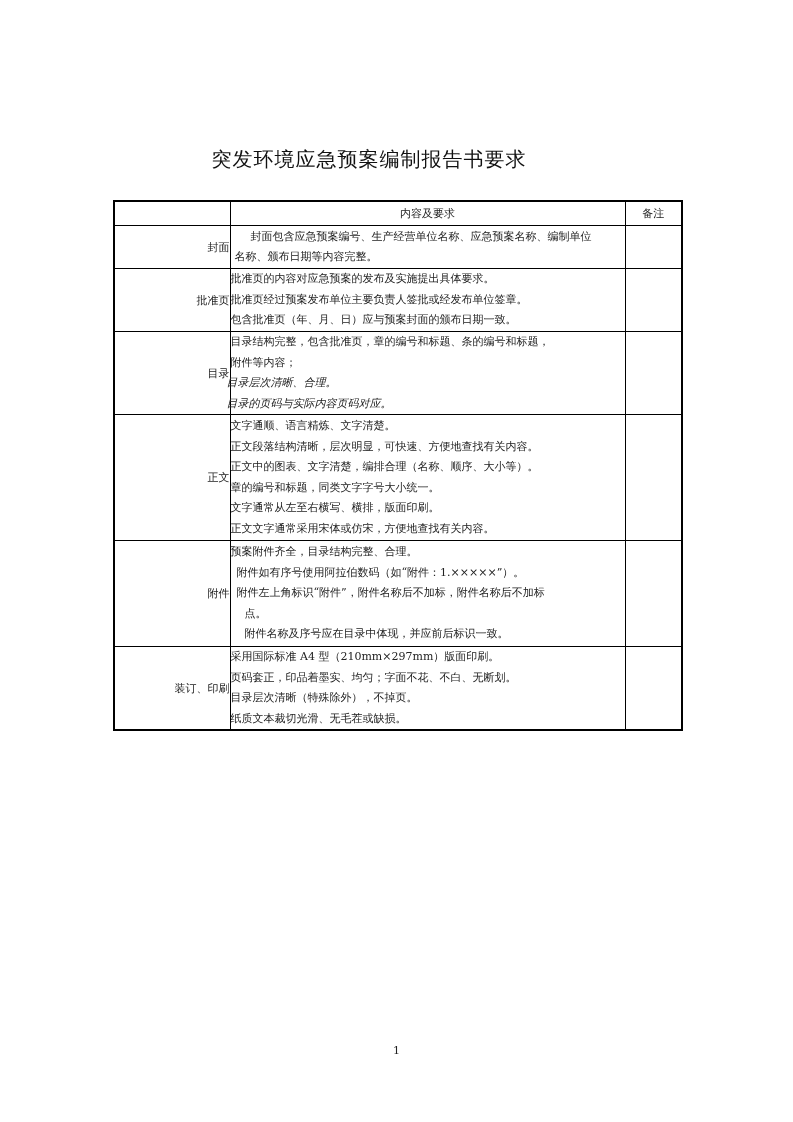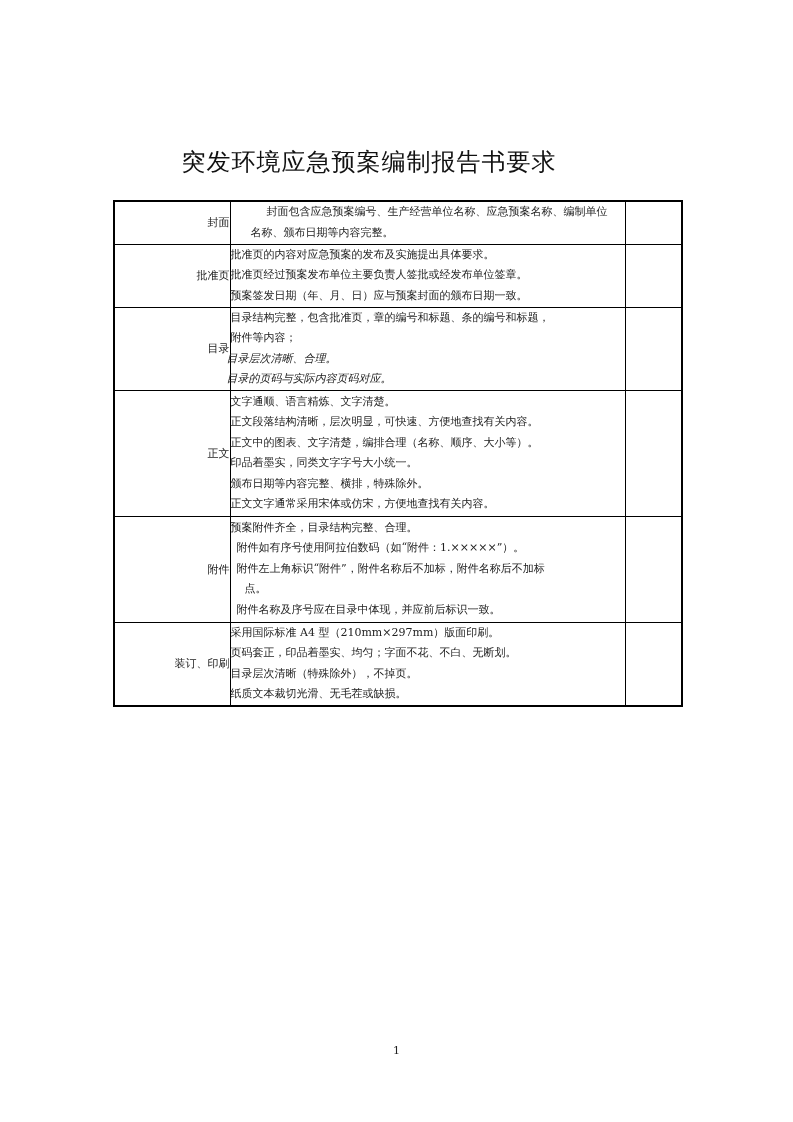--- a/index.html
+++ b/index.html
@@ -1,19 +1,19 @@
 <!DOCTYPE html>
 <html><head>
 <meta charset="utf-8">
 <style>
   html, body { margin:0; padding:0; background:#ffffff; }
   body { width:793px; height:1122px; position:relative; overflow:hidden;
          font-family:"DejaVu Serif","Liberation Serif",serif; color:#222; }
   .title { position:absolute; left:0; width:738px; top:146px; text-align:center;
-           font-family:"DejaVu Sans","Liberation Sans",sans-serif; font-size:24px;
+           font-family:"DejaVu Sans","Liberation Sans",sans-serif; font-size:20px;
            letter-spacing:1px; color:#111; }
   table.req { position:absolute; left:113px; top:200px; width:568px;
               border-collapse:collapse; border:2px solid #000; table-layout:fixed; }
   table.req td, table.req th { border:1px solid #000; font-weight:normal; font-size:11px;
               padding:0; vertical-align:middle; }
   col.c1 { width:116px; } col.c2 { width:395px; } col.c3 { width:57px; }
   th { height:23px; text-align:center; }
   td.cat { text-align:right; }
   td.content { padding:2px 6px 2px 28px; line-height:20.5px; }
   td.content .line { display:block; white-space:nowrap; }
@@ -27,36 +27,41 @@
 
 <div class="title">突发环境应急预案编制报告书要求</div>
 
 <table class="req">
   <colgroup>
       <col class="c1">
       <col class="c2">
       <col class="c3">
     </colgroup>
   <tbody>
+      <tr>
+    <th></th>
+    <th>内容及要求</th>
+    <th>备注</th>
+  </tr>
 
   <tr style="height:43px">
     <td class="cat">封面</td>
-    <td class="content" style="padding-left:20px">
+    <td class="content" style="padding-left:4px">
       <span class="line" style="margin-left:16px">封面包含应急预案编号、生产经营单位名称、应急预案名称、编制单位</span>
       <span class="line">名称、颁布日期等内容完整。</span>
     </td>
     <td></td>
   </tr>
 
   <tr style="height:63px">
     <td class="cat">批准页</td>
     <td class="content">
       <span class="line">批准页的内容对应急预案的发布及实施提出具体要求。</span>
       <span class="line">批准页经过预案发布单位主要负责人签批或经发布单位签章。</span>
-      <span class="line">预案签发日期（年、月、日）应与预案封面的颁布日期一致。</span>
+      <span class="line">包含批准页（年、月、日）应与预案封面的颁布日期一致。</span>
     </td>
     <td></td>
   </tr>
 
   <tr style="height:83px">
     <td class="cat">目录</td>
     <td class="content">
       <span class="line">目录结构完整，包含批准页，章的编号和标题、条的编号和标题，</span>
       <span class="line">附件等内容；</span>
       <span class="line out">目录层次清晰、合理。</span>
@@ -64,35 +69,35 @@
     </td>
     <td></td>
   </tr>
 
   <tr style="height:126px">
     <td class="cat">正文</td>
     <td class="content">
       <span class="line">文字通顺、语言精炼、文字清楚。</span>
       <span class="line">正文段落结构清晰，层次明显，可快速、方便地查找有关内容。</span>
       <span class="line">正文中的图表、文字清楚，编排合理（名称、顺序、大小等）。</span>
-      <span class="line">印品着墨实，同类文字字号大小统一。</span>
-      <span class="line">颁布日期等内容完整、横排，特殊除外。</span>
+      <span class="line">章的编号和标题，同类文字字号大小统一。</span>
+      <span class="line">文字通常从左至右横写、横排，版面印刷。</span>
       <span class="line">正文文字通常采用宋体或仿宋，方便地查找有关内容。</span>
     </td>
     <td></td>
   </tr>
 
   <tr style="height:106px">
     <td class="cat">附件</td>
     <td class="content">
       <span class="line">预案附件齐全，目录结构完整、合理。</span>
       <span class="line in">附件如有序号使用阿拉伯数码（如“附件：1.×××××”）。</span>
       <span class="line in">附件左上角标识“附件”，附件名称后不加标，附件名称后不加标</span>
       <span class="line wrap2">点。</span>
-      <span class="line" style="margin-left:6px">附件名称及序号应在目录中体现，并应前后标识一致。</span>
+      <span class="line" style="margin-left:14px">附件名称及序号应在目录中体现，并应前后标识一致。</span>
     </td>
     <td></td>
   </tr>
 
   <tr style="height:83px">
     <td class="cat">装订、印刷</td>
     <td class="content">
       <span class="line">采用国际标准 A4 型（210mm×297mm）版面印刷。</span>
       <span class="line">页码套正，印品着墨实、均匀；字面不花、不白、无断划。</span>
       <span class="line">目录层次清晰（特殊除外），不掉页。</span>

